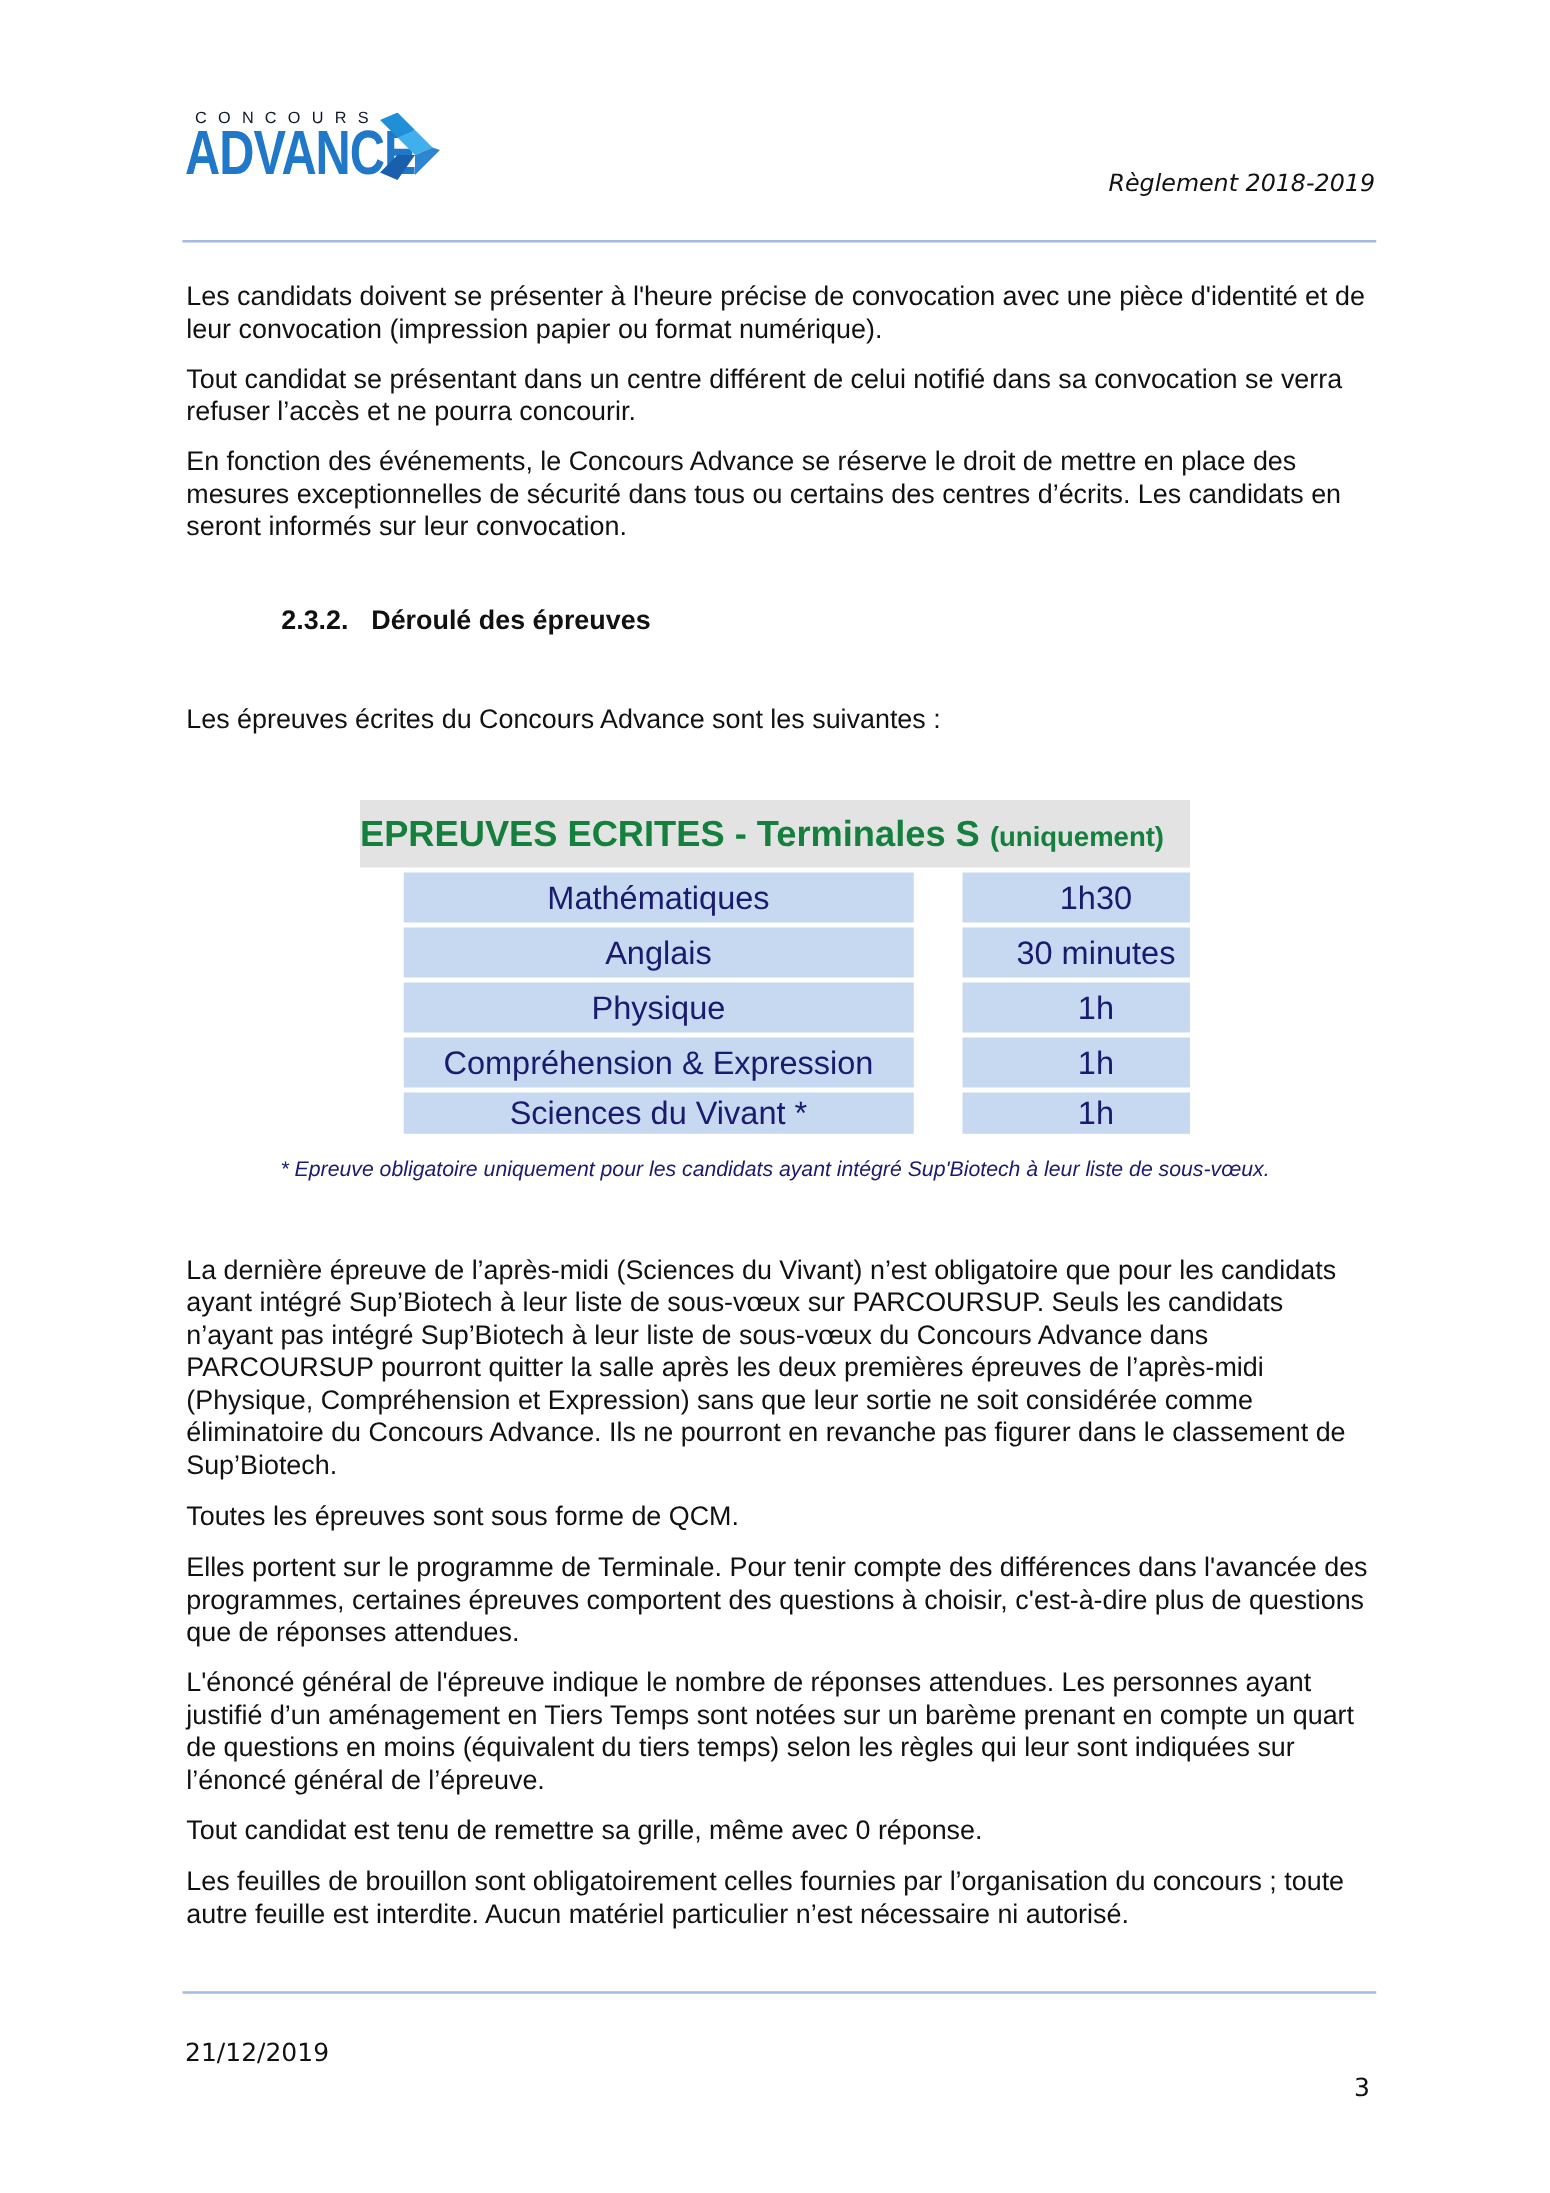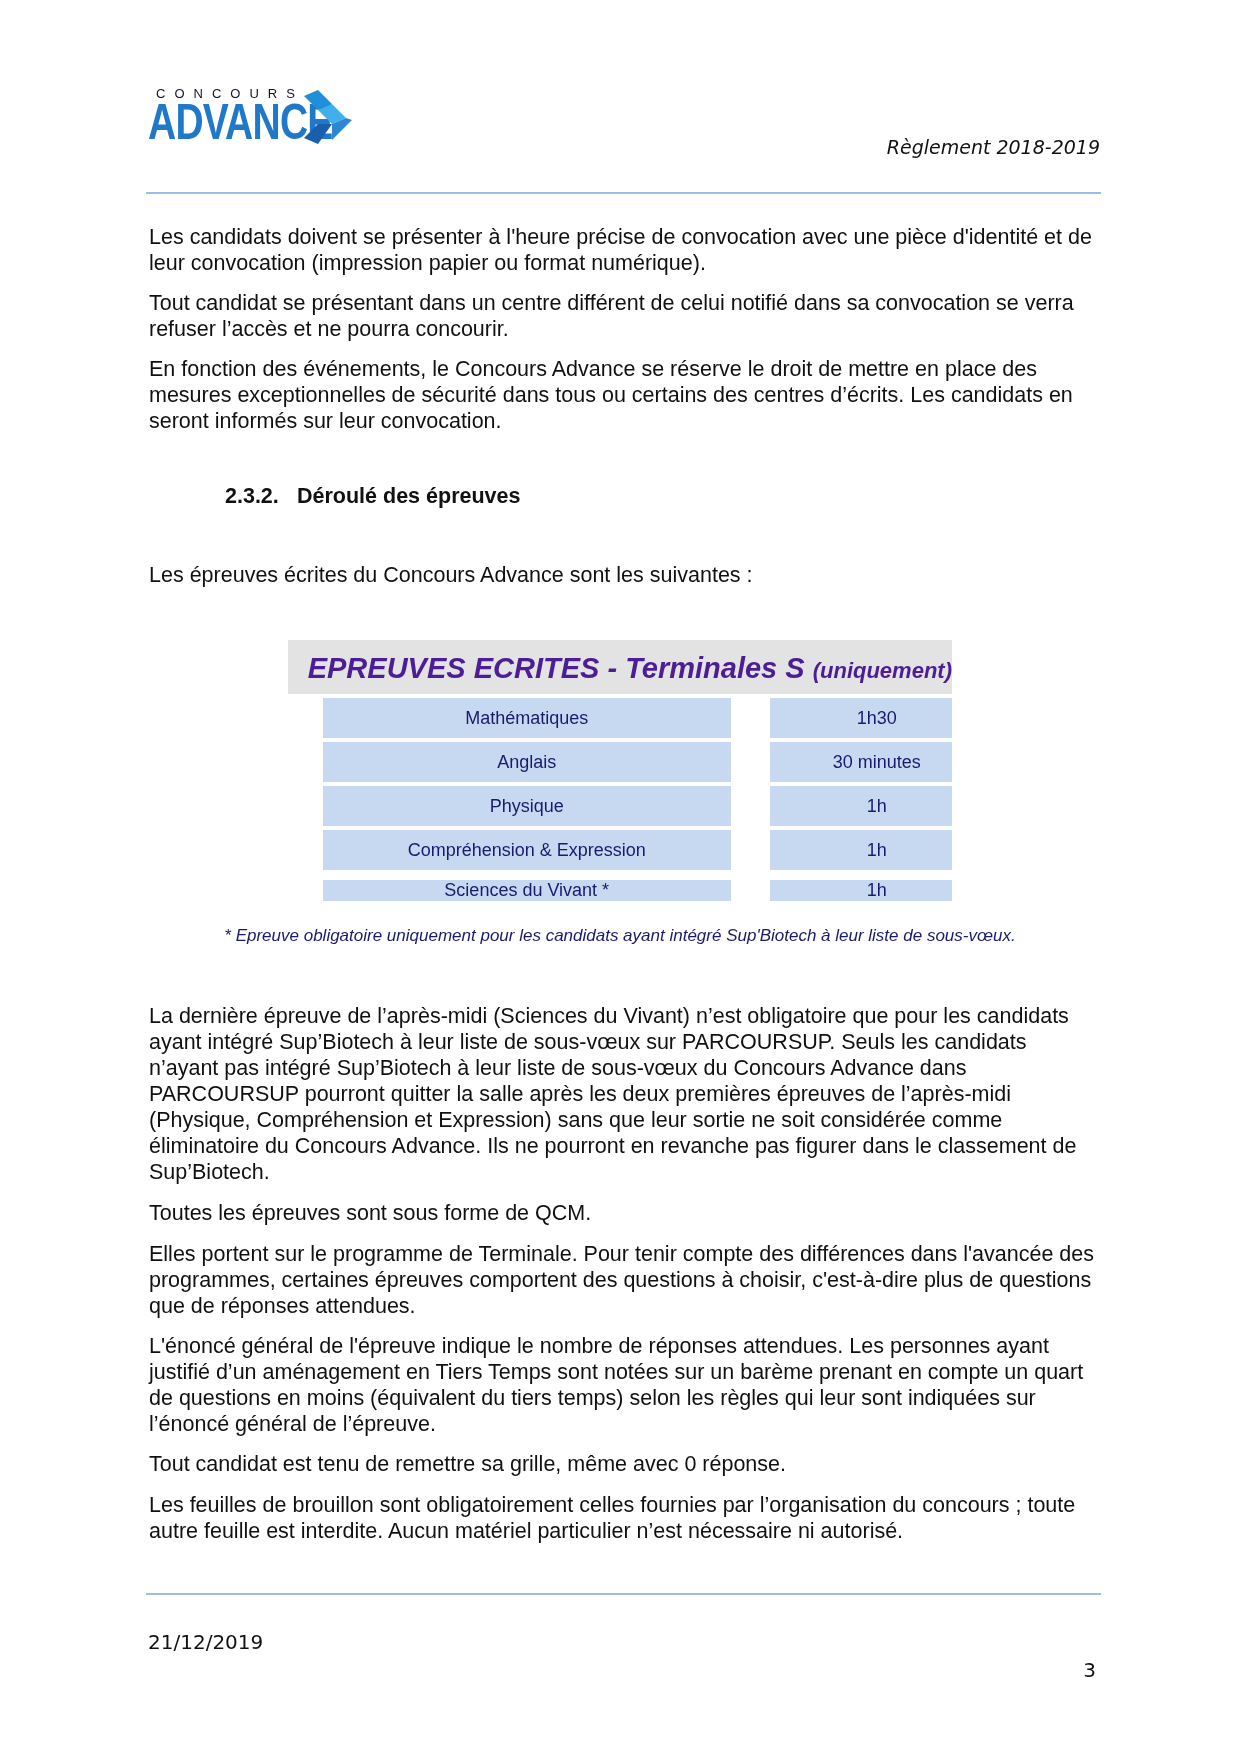--- a/index.html
+++ b/index.html
@@ -19,26 +19,26 @@
                   font-family: "DejaVu Sans", sans-serif; color: #111; font-size: 19px; }
   .rule { left: 146px; width: 955px; height: 2px; background: #9fbbe6; }
 
   
   .para { left: 149px; width: 950px; font-size: 21.5px; line-height: 26px; color: #111; }
   .heading { left: 225px; top: 484px; font-size: 21.5px; font-weight: bold; }
   .heading .num { display: inline-block; width: 72px; }
 
   
   .tbl { left: 288px; top: 640px; width: 664px; }
-  .tbl-head { background: #e3e3e3; height: 54px; line-height: 56px; text-align: right;
-              color: #4c1d95; font-weight: bold; font-size: 29px; white-space: nowrap; font-style: italic; }
+  .tbl-head { background: #e3e3e3; height: 54px; line-height: 56px; text-align: left;
+              color: #15803d; font-weight: bold; font-size: 29px; white-space: nowrap; }
   .tbl-head .small { font-size: 22px; }
   .tbl-row { display: flex; margin-top: 4px; height: 40px; }
-  .tbl-row.last { height: 33px; align-items: center; }
-  .cell { background: #c6d9f0; color: #1a1a6e; font-size: 18px; display: flex; align-items: center;
+  .tbl-row.last { height: 33px; }
+  .cell { background: #c6d9f0; color: #1a1a6e; font-size: 26px; display: flex; align-items: center;
           justify-content: center; margin-left: 35px; }
   .cell.subject { width: 482px; margin-right: 4px; }
   .cell.duration { width: 178px; padding-left: 32px; }
   .note { left: 150px; width: 940px; top: 926px; text-align: center; font-size: 17px;
           font-style: italic; color: #1a1a6e; }
 
   
   .footer-date { left: 148px; top: 1630px; font-size: 20px; font-family: "DejaVu Sans", sans-serif; text-align: center; }
   .footer-page { right: 144px; top: 1658px; font-size: 20px; font-family: "DejaVu Sans", sans-serif; }
 </style>

